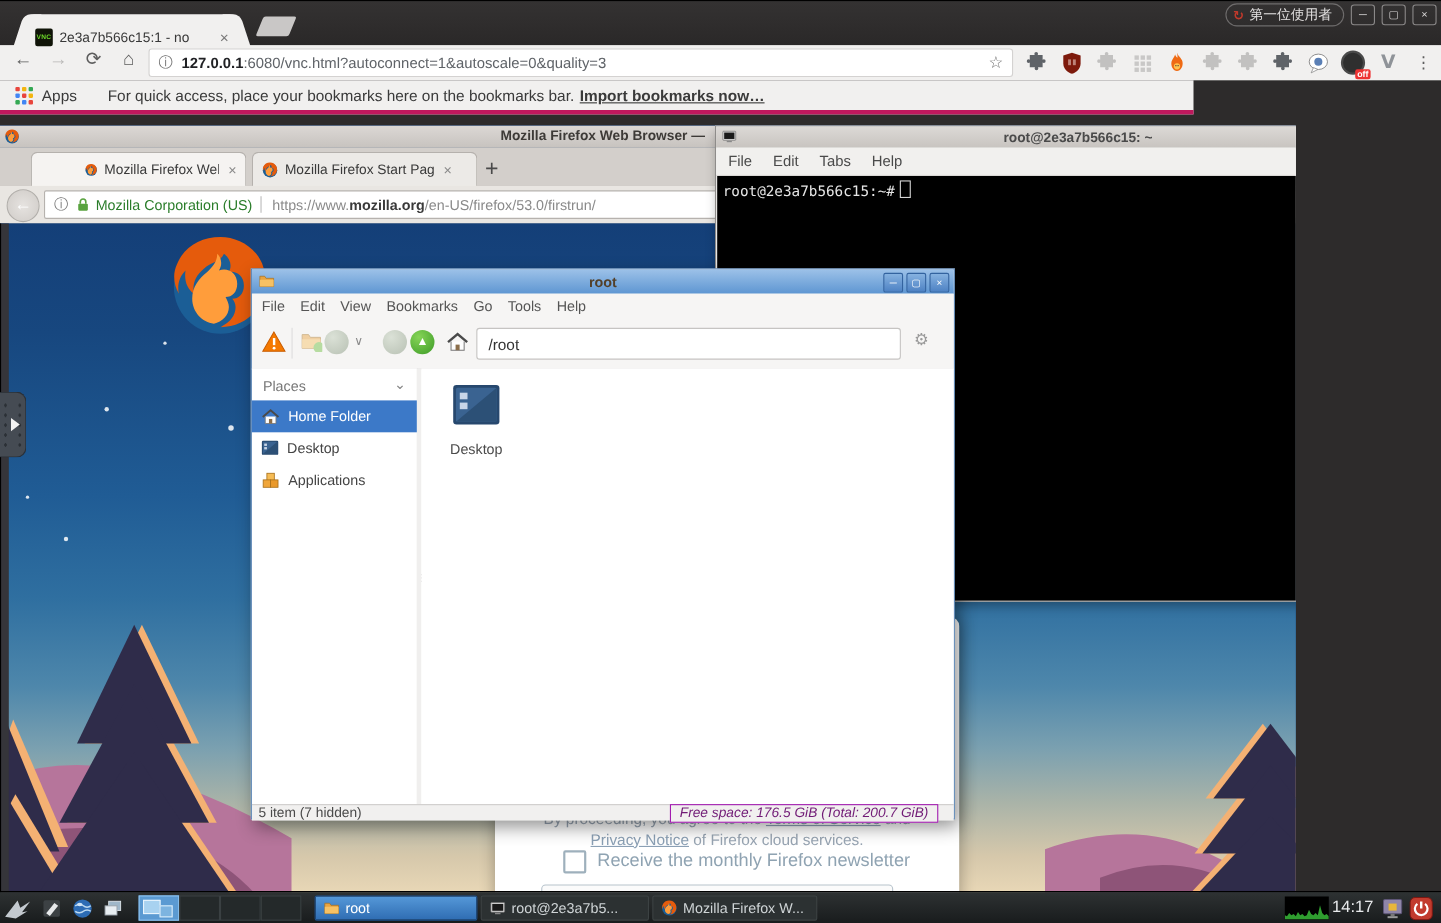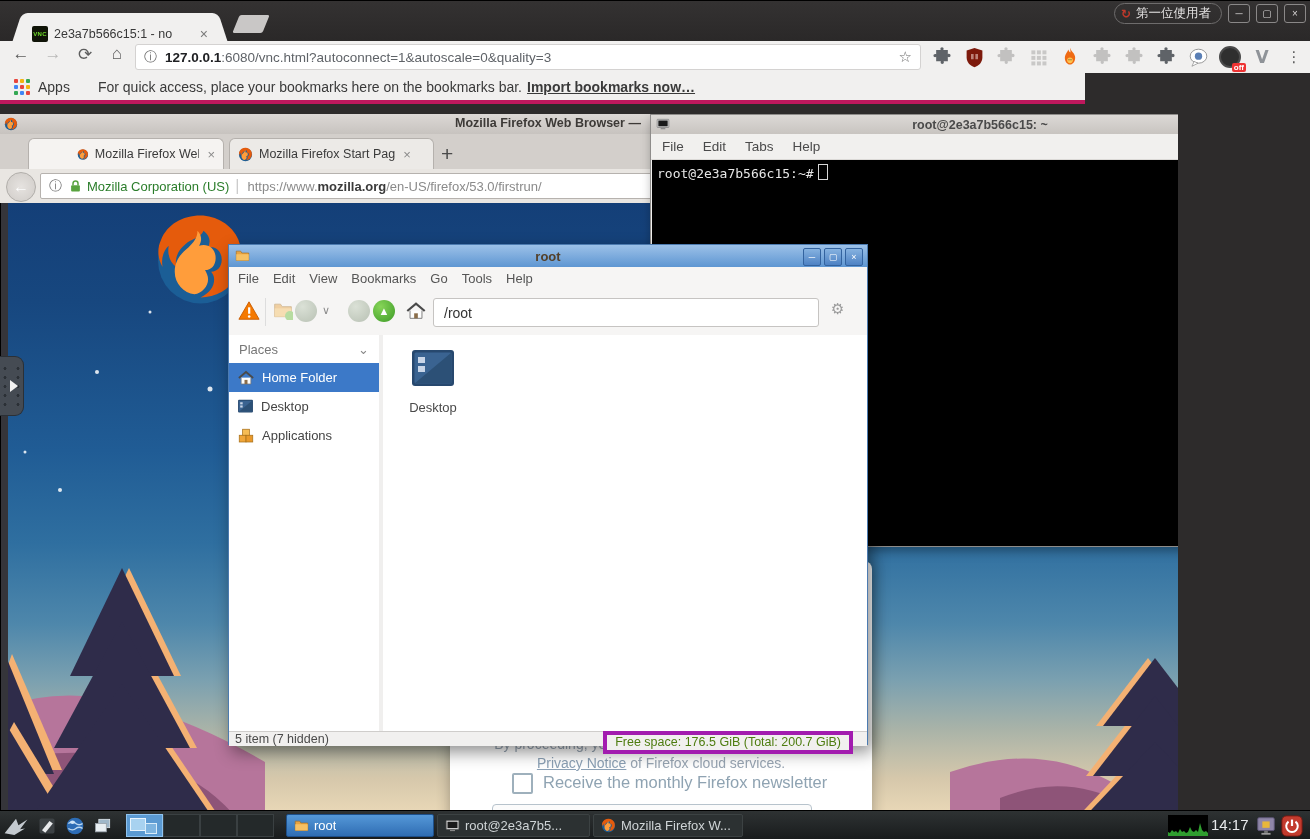--- a/index.html
+++ b/index.html
@@ -109,21 +109,21 @@
   .places-hdr{display:flex;align-items:center;justify-content:space-between;padding:7px 10px 6px 10px;font-size:13px;color:#777;}
   .place-row{display:flex;align-items:center;gap:7px;height:29px;padding-left:8px;font-size:13px;color:#444;}
   .place-row.sel{background:#3c79c8;color:#fff;}
   .fm-splitter{position:absolute;left:150px;top:90px;width:4px;height:396px;background:#f0efee;}
   .fm-splitter .dots{position:absolute;left:0px;top:188px;color:#999;font-size:9px;line-height:4px;}
   .fm-main{position:absolute;left:154px;top:90px;width:484px;height:396px;background:#fff;}
   .fm-fileicon{position:absolute;left:14px;top:10px;width:72px;text-align:center;}
   .fm-fileicon .lbl{font-size:13px;color:#4a4a4a;margin-top:3px;}
   .fm-status{position:absolute;left:0;top:486px;width:100%;height:14px;background:#f1f0ef;border-top:1px solid #cfcdcb;}
   .fm-status .lft{position:absolute;left:6px;top:0px;font-size:12.5px;color:#4a4a4a;}
-  .fm-status .rgt{position:absolute;right:14px;top:-1px;border:4px solid #a21caf;background:#f1f0ef;font-size:12.5px;color:#4d7c0f;padding:0 8px;height:15px;line-height:15px;}
+  .fm-status .rgt{position:absolute;right:14px;top:-1px;border:1px solid #a21caf;background:#f1f0ef;font-size:12.5px;color:#701a75;padding:0 8px;height:15px;line-height:15px;font-style:italic;}
   
   .novnc-handle{position:absolute;left:0;top:242px;width:23px;height:58px;background:#454b53;border:1px solid #2b3036;border-left:none;border-radius:0 9px 9px 0;z-index:5;}
   .novnc-handle .dotcol{position:absolute;top:7px;width:4px;height:44px;
     background-image:radial-gradient(circle,#2b3036 1.4px,rgba(0,0,0,0) 1.6px);background-size:4px 9px;}
   .novnc-handle .arr{position:absolute;left:10px;top:23px;width:0;height:0;border-left:8px solid #f2f2f2;border-top:6px solid transparent;border-bottom:6px solid transparent;}
   
   .taskbar{position:absolute;left:0;top:810px;width:1310px;height:29px;background:linear-gradient(#2e3233,#181b1c);border-top:1px solid #000;z-index:10;}
   .tk-launch{position:absolute;top:3px;width:26px;height:23px;display:flex;align-items:center;justify-content:center;}
   .pager{position:absolute;left:126px;top:3px;display:flex;}
   .pg-cell{width:37px;height:23px;background:#24292a;border:1px solid #3a4042;box-sizing:border-box;position:relative;}

